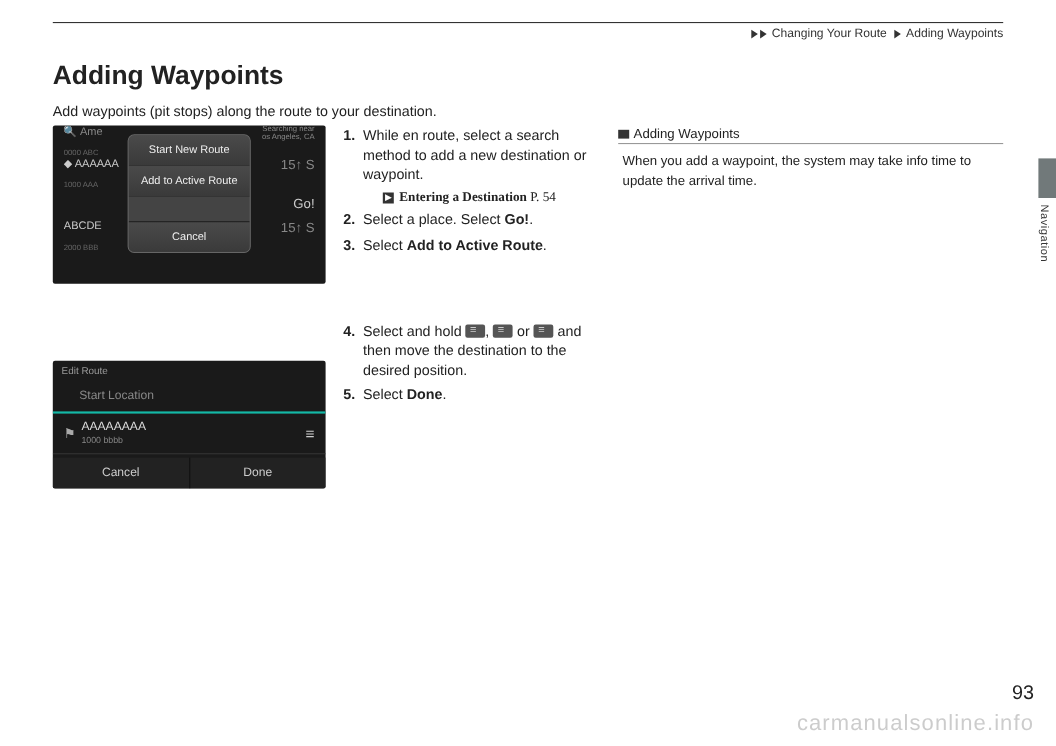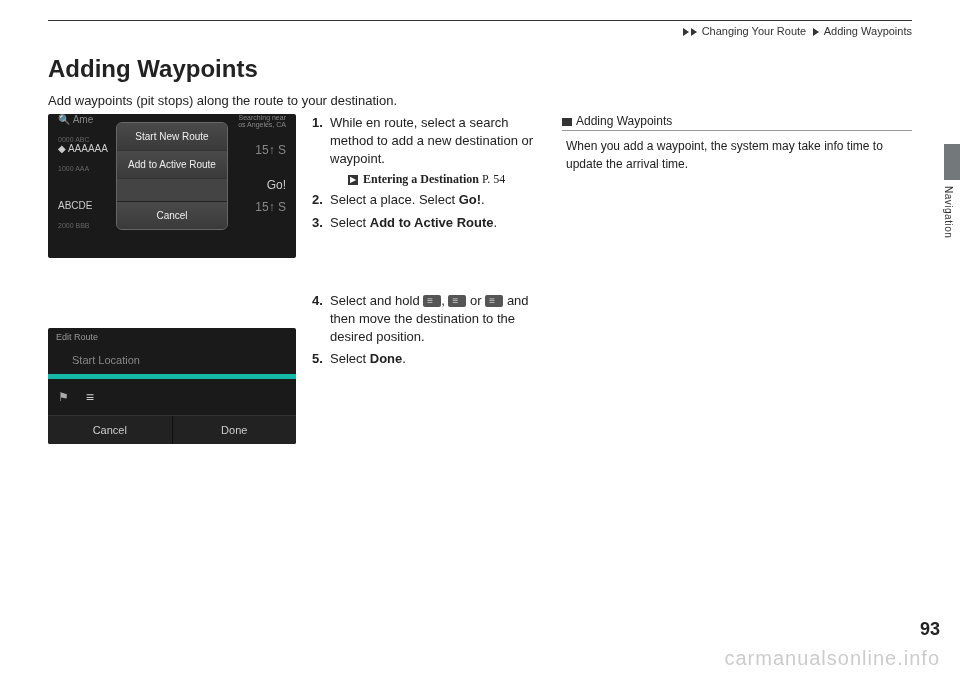--- a/index.html
+++ b/index.html
@@ -123,21 +123,21 @@
   .modal .cancel { margin-top: 22px; border-top: 1px solid #222; }
   .screen2 .hdr {
     font-size: 9px;
     color: #999;
     padding: 4px 8px;
   }
   .screen2 .start-loc {
     color: #888;
     padding: 8px 24px;
     font-size: 11px;
-    border-bottom: 5px solid #14b8a6;
+    border-bottom: 2px solid #14b8a6;
   }
   .screen2 .row {
     display: flex;
     align-items: center;
     padding: 6px 10px;
     border-bottom: 1px solid #333;
     height: 24px;
   }
   .screen2 .row .ic {
     width: 16px;
@@ -251,21 +251,21 @@
     font-size: 10px;
     writing-mode: vertical-rl;
     color: #333;
     letter-spacing: 0.5px;
   }
   .page-num {
     position: absolute;
     right: 20px;
     bottom: 38px;
     font-size: 18px;
-    font-weight: bold;
+    font-weight: normal;
   }
   .watermark {
     position: absolute;
     right: 20px;
     bottom: 8px;
     font-size: 20px;
     color: #ccc;
     letter-spacing: 1px;
     font-family: Arial, sans-serif;
   }
@@ -325,20 +325,24 @@
             <div class="mbtn">Add to Active Route</div>
             <div class="mbtn cancel">Cancel</div>
           </div>
         </div>
 
         <div class="screen screen2">
           <div class="hdr">Edit Route</div>
           <div class="start-loc">Start Location</div>
           <div class="row">
             <span class="ic">⚑</span>
+            <span class="txt">
+              <span>AAAAAAAA</span><br>
+              <span class="sub">1000 bbbb</span>
+            </span>
             <span class="handle">≡</span>
           </div>
           <div class="row">
             <span class="ic">🏁</span>
             <span class="txt">ABCDE</span>
             <span class="handle">≡</span>
           </div>
           <div class="footer">
             <div class="fbtn">Cancel</div>
             <div class="fbtn">Done</div>

